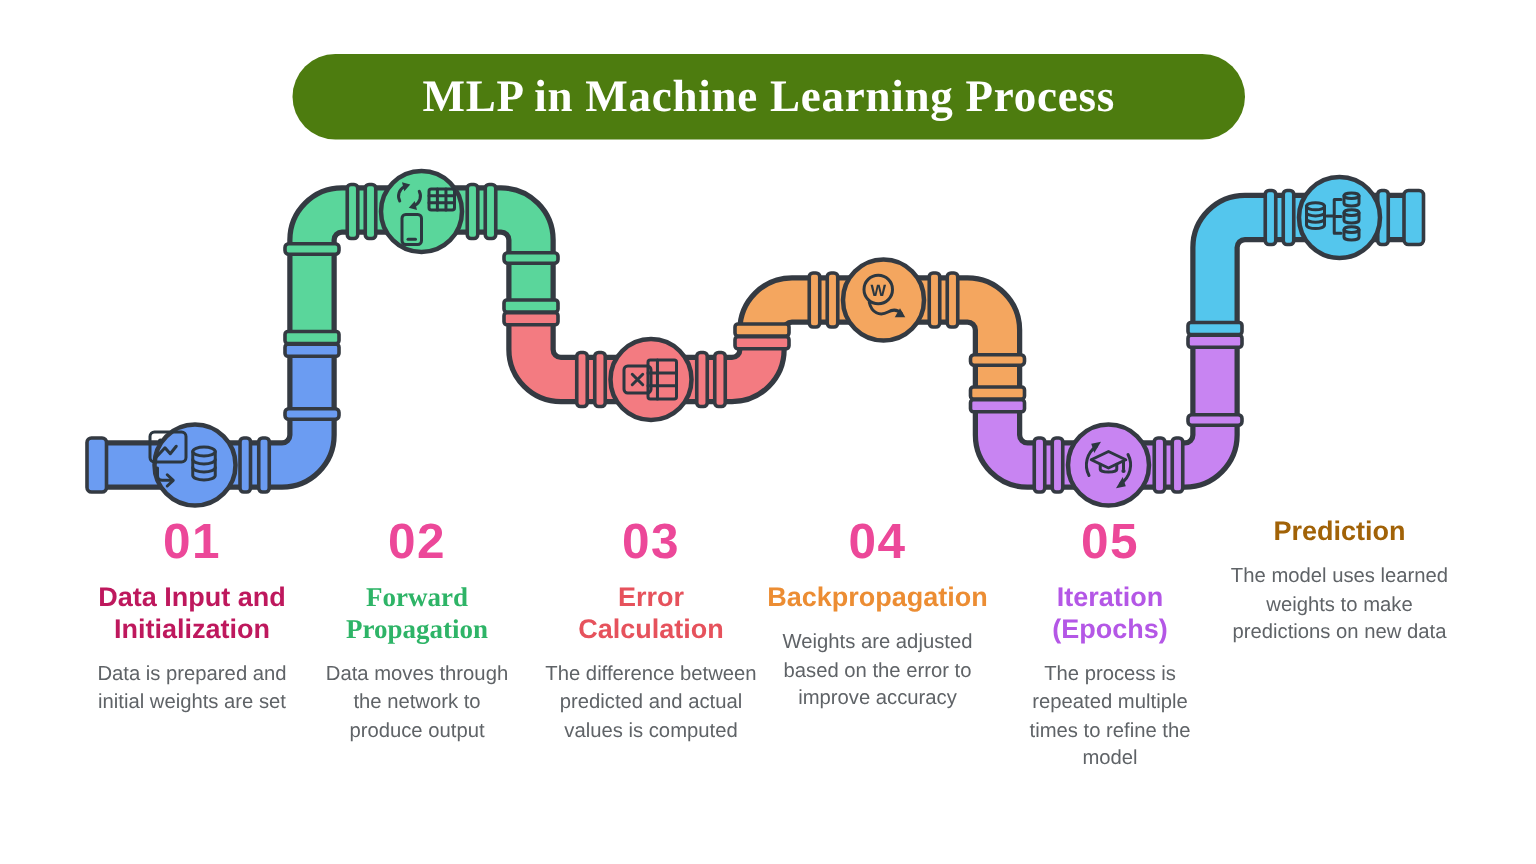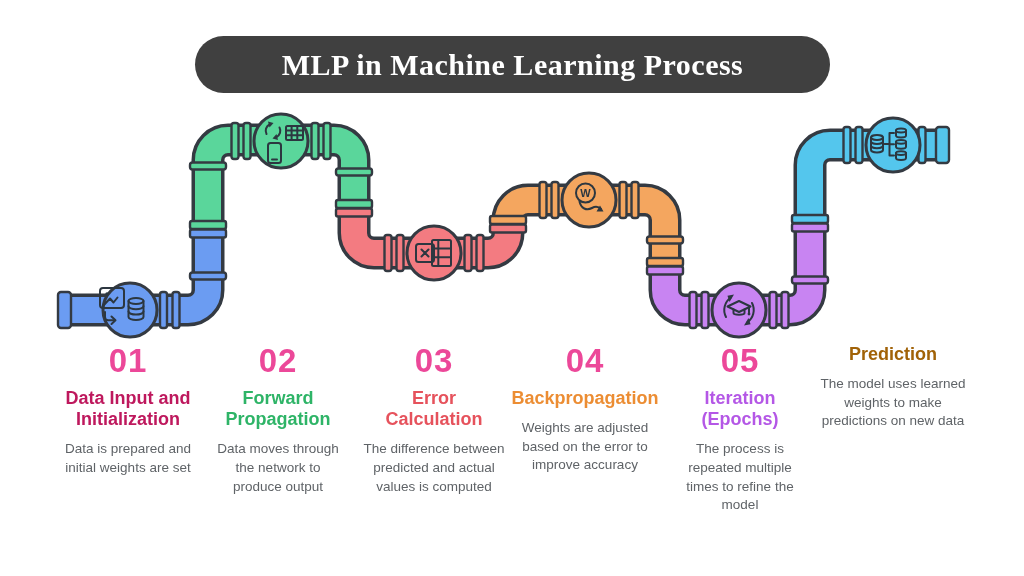--- a/index.html
+++ b/index.html
@@ -25,21 +25,21 @@
   .ring{stroke:#343a42;stroke-width:2.4;}
   .station{stroke:#343a42;stroke-width:3;}
   .icon{stroke:#2c3740;stroke-width:2;fill:none;stroke-linecap:round;stroke-linejoin:round;}
   .icon-fill{fill:#2c3740;stroke:none;}
 </style>
 </head>
 <body>
 
 <div class="stage">
 
-  <div class="banner" style="background: #404040; color: rgb(255, 255, 255);">
+  <div class="banner" style="background: #4d7c0f; color: rgb(255, 255, 255);">
     <span>MLP in Machine Learning Process</span>
   </div>
 
   <svg class="pipes" width="1024" height="576" viewBox="0 0 1024 576">
 
     <g>
       <path class="pipe-outline" d="M 66 310 H 188 A 20 20 0 0 0 208 290 V 228"></path>
       <path class="pipe-fill" d="M 66 310 H 188 A 20 20 0 0 0 208 290 V 228" stroke="#6b9cf2"></path>
     </g>
     <g>
@@ -178,21 +178,21 @@
     </g>
   </svg>
 
   <div class="column c0">
     <div class="step-number">01</div>
     <div class="step-title" style="color: #be185d;">Data Input and Initialization</div>
     <div class="step-desc">Data is prepared and initial weights are set</div>
   </div>
   <div class="column c1">
     <div class="step-number">02</div>
-    <div class="step-title" style="color: rgb(46, 180, 103);">Forward Propagation</div>
+    <div class="step-title" style="color: rgb(46, 180, 103); font-family: Liberation Serif, serif;">Forward Propagation</div>
     <div class="step-desc">Data moves through the network to produce output</div>
   </div>
   <div class="column c2">
     <div class="step-number">03</div>
     <div class="step-title" style="color: rgb(230, 82, 92);">Error Calculation</div>
     <div class="step-desc">The difference between predicted and actual values is computed</div>
   </div>
   <div class="column c3">
     <div class="step-number">04</div>
     <div class="step-title" style="color: rgb(236, 141, 51);">Backpropagation</div>

